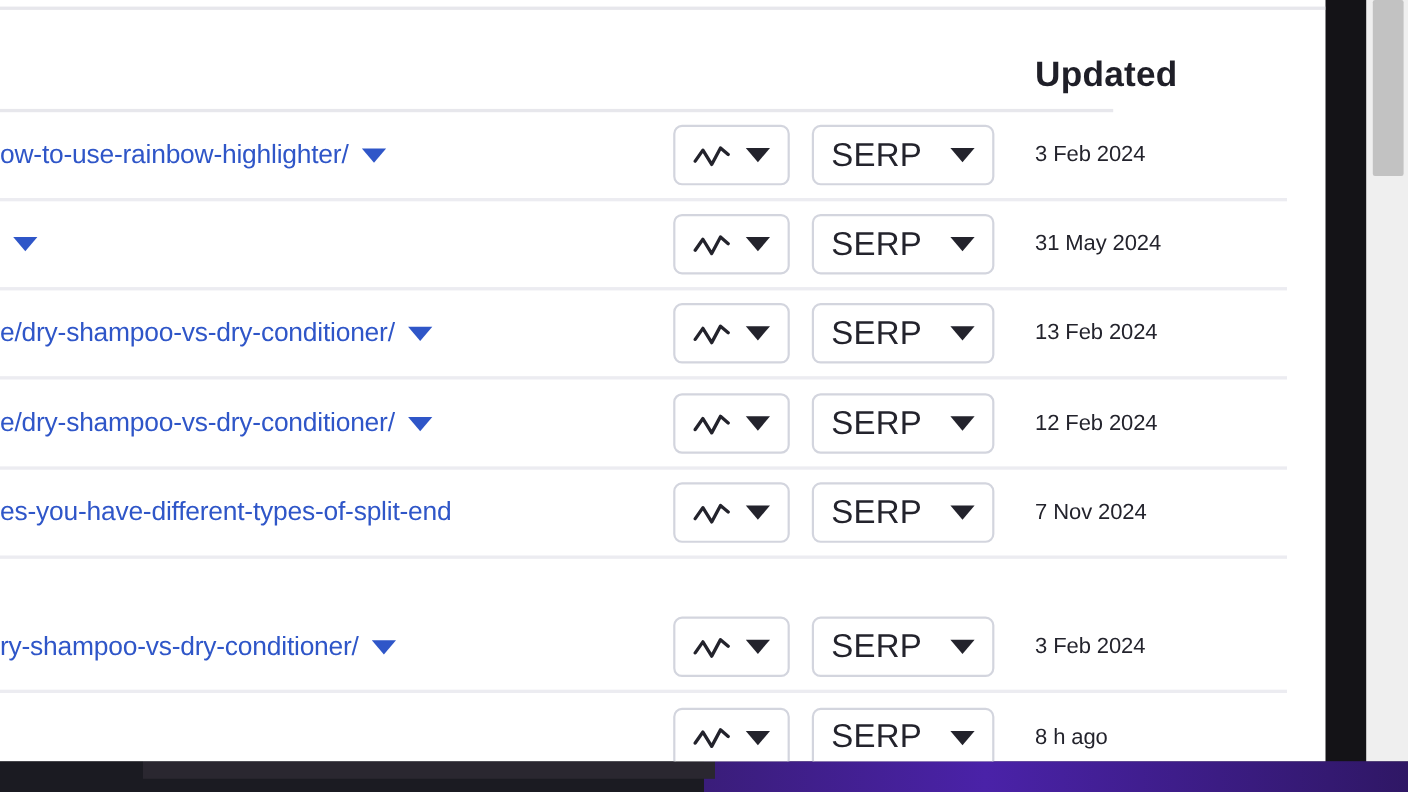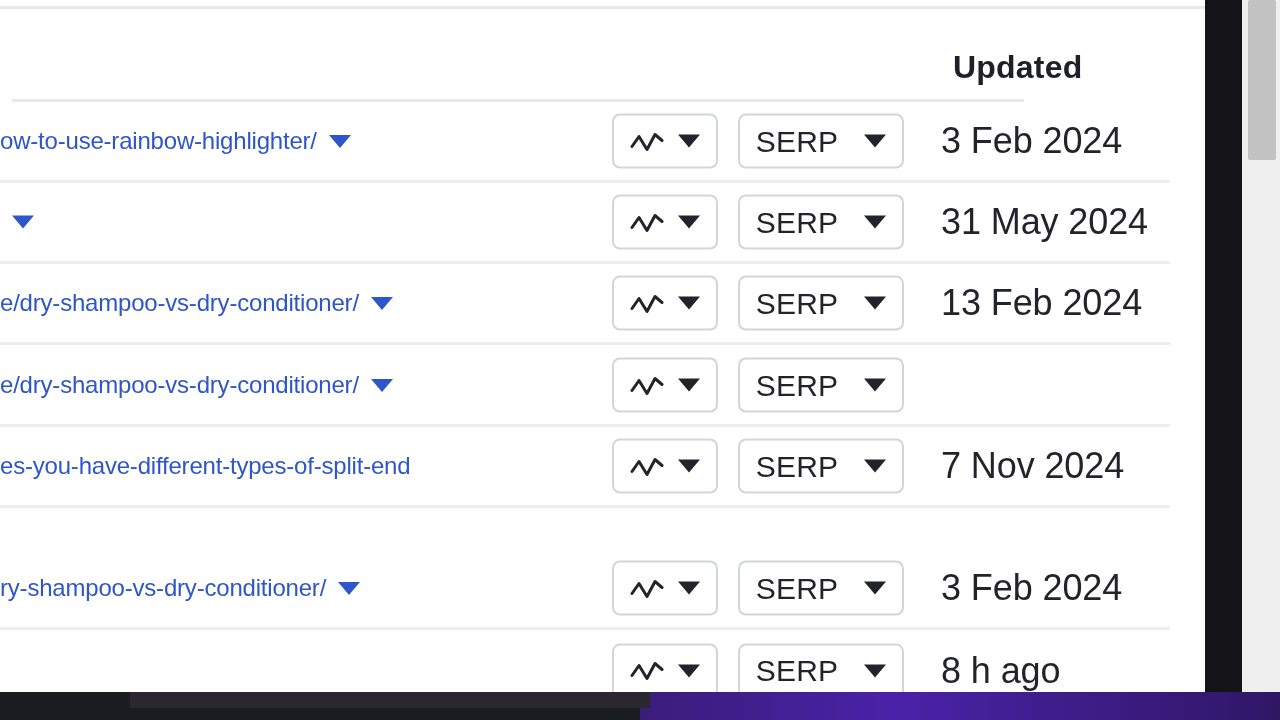--- a/index.html
+++ b/index.html
@@ -85,21 +85,21 @@
     position: absolute;
     left: 0;
     top: 6px;
     width: 1205px;
     height: 3px;
     background: #e7e7ec;
   }
 
   .header-row {
     position: absolute;
-    left: 12px;
+    left: 0;
     top: 9px;
     width: 1012px;
     height: 93px;
     box-sizing: border-box;
     border-bottom: 3px solid #e7e7ec;
     display: flex;
     align-items: center;
   }
   .header-updated {
     position: absolute;
@@ -188,21 +188,21 @@
     border-left: 11px solid transparent;
     border-right: 11px solid transparent;
     border-top: 13px solid #23232c;
   }
 
   .date-cell {
     position: absolute;
     left: 941px;
     top: 50%;
     transform: translateY(-50%);
-    font-size: 36px;
+    font-size: 20px;
     color: #23232c;
     white-space: nowrap;
     letter-spacing: -0.1px;
   }
 </style>
 </head>
 <body>
 
 <div id="root">
 
@@ -297,20 +297,21 @@
         <polyline points="2,17 9,7 17,20 25,5 32,11" fill="none" stroke="#23232c" stroke-width="3" stroke-linecap="round" stroke-linejoin="round"></polyline>
       </svg>
       <span class="caret-dark"></span>
     </div>
 
     <div class="pill pill-serp">
       <span class="pill-label">SERP</span>
       <span class="caret-dark"></span>
     </div>
 
+    <div class="date-cell">12 Feb 2024</div>
   </div>
 
   <div class="row" style="top: 427px;">
     <div class="url-cell">
       <span class="url-text">es-you-have-different-types-of-split-end</span>
 
     </div>
 
     <div class="pill pill-chart">
       <svg class="chart-glyph" viewBox="0 0 34 24">

